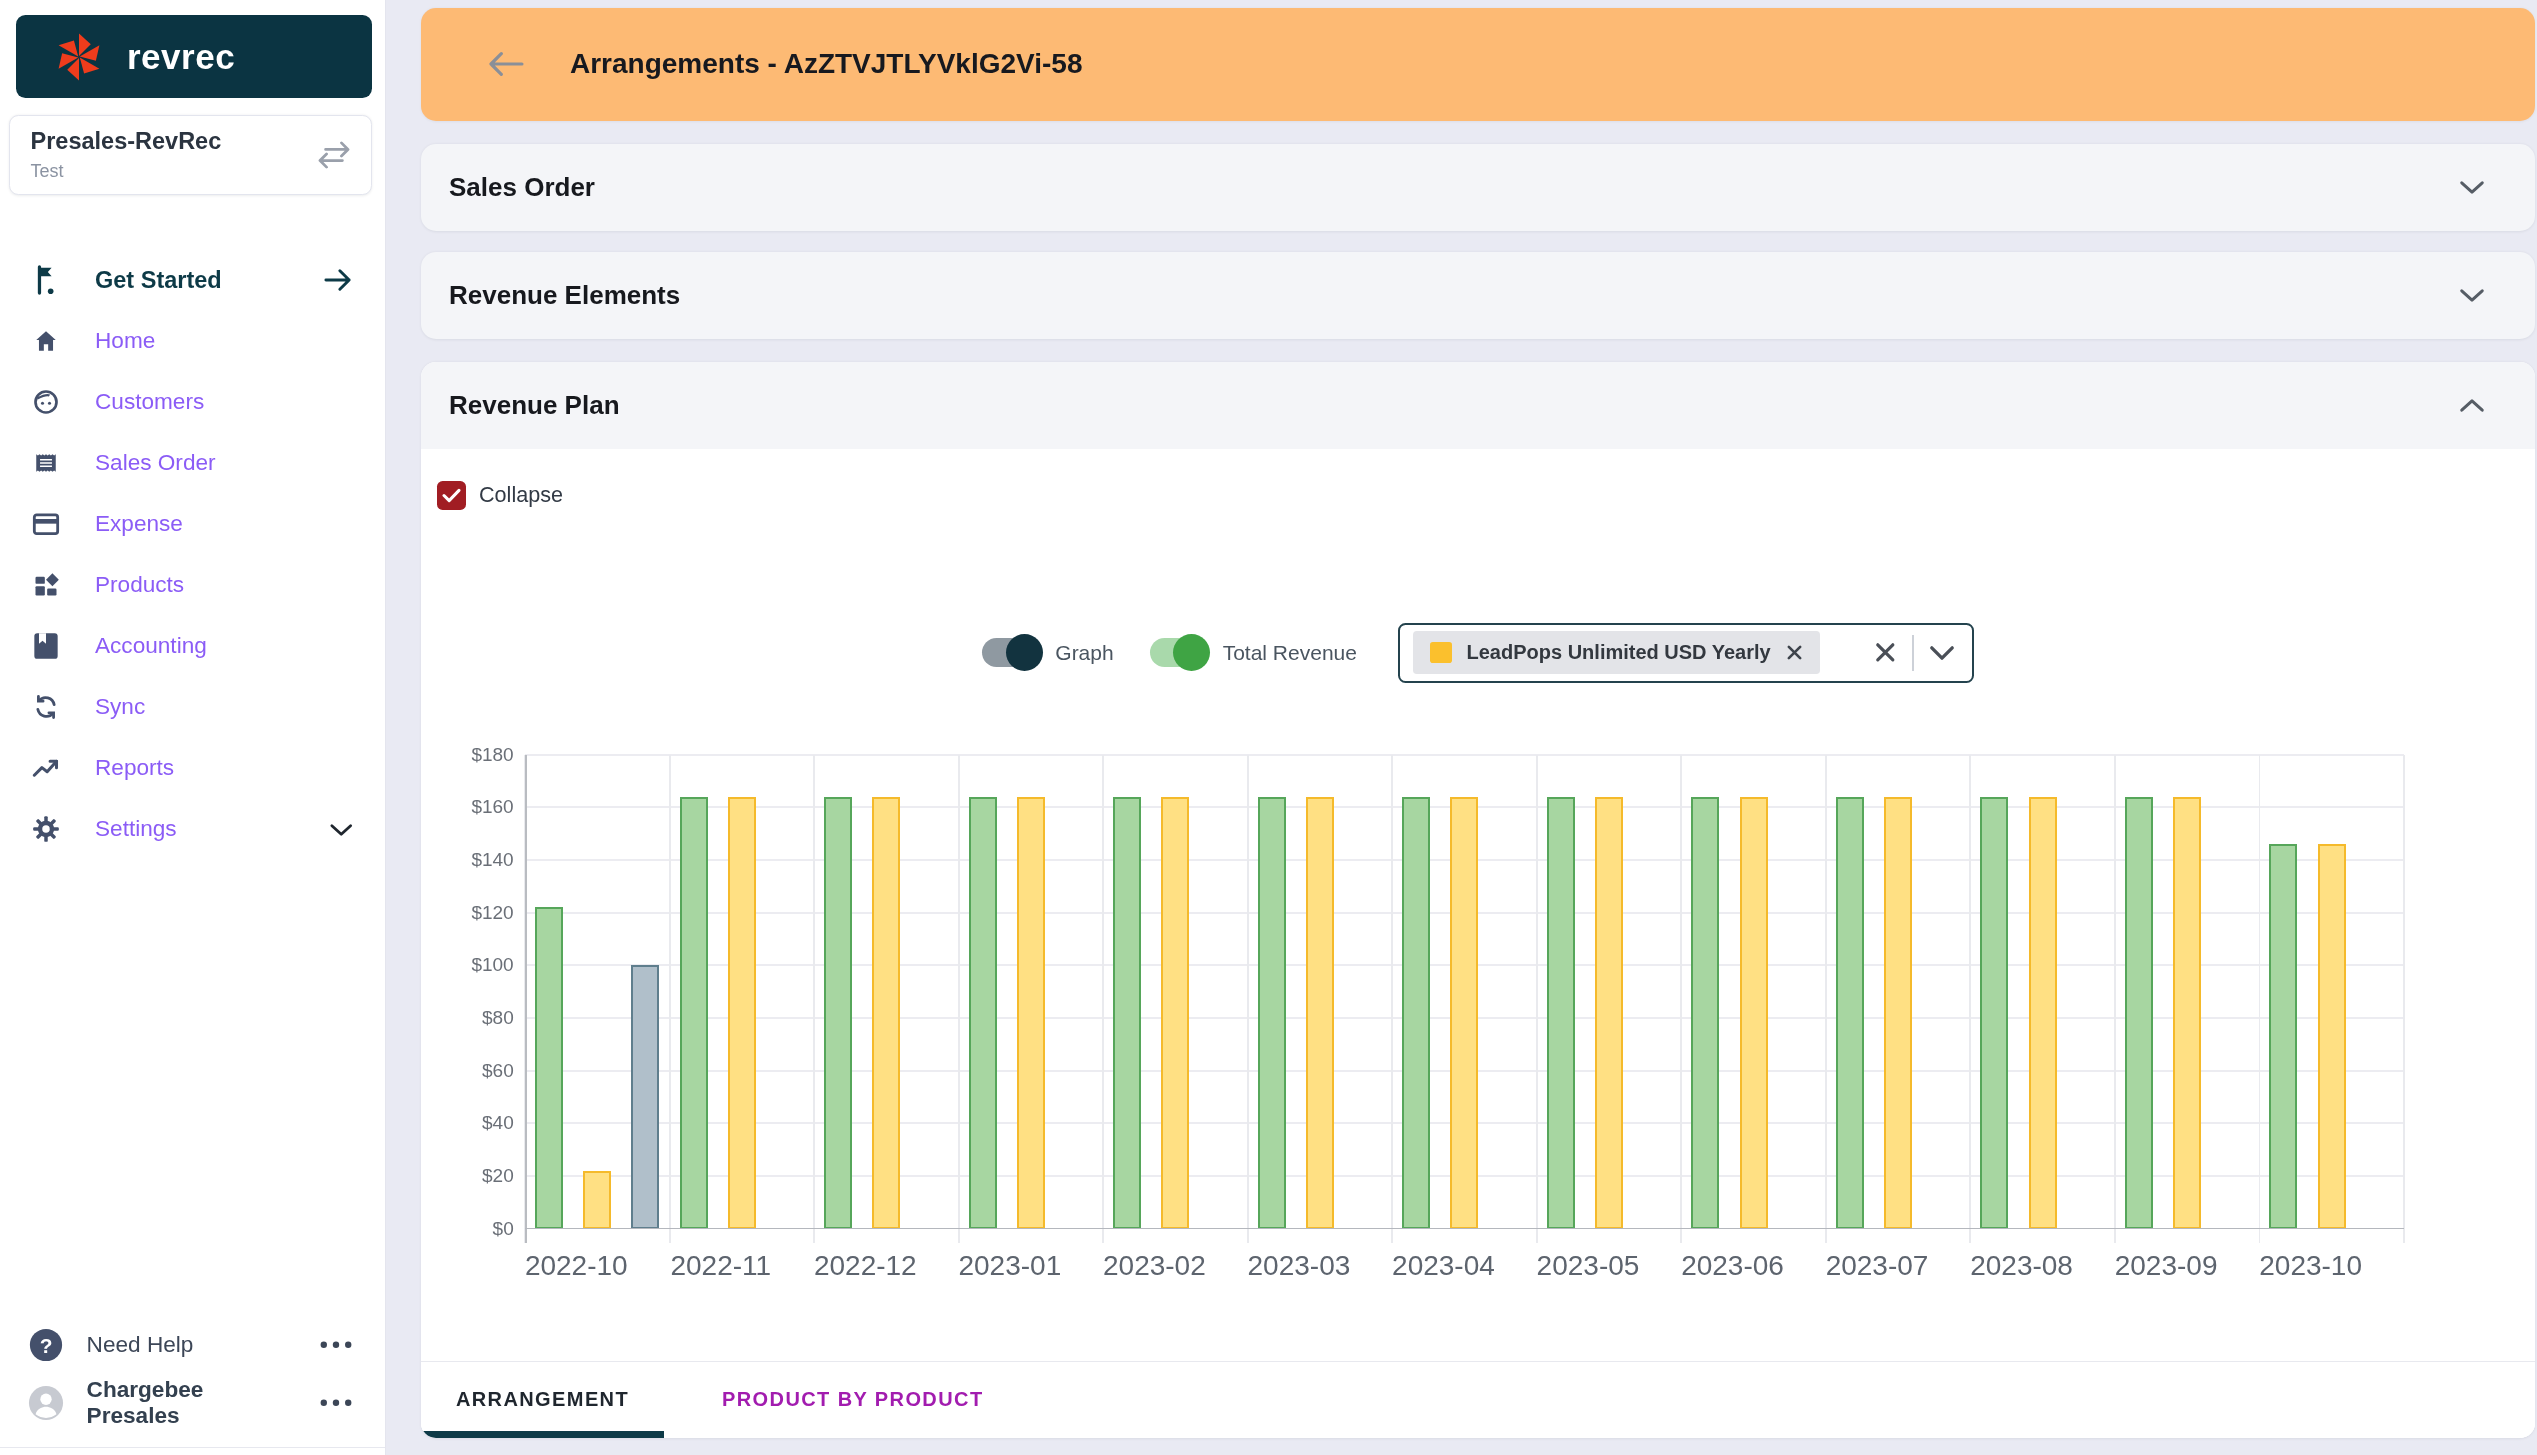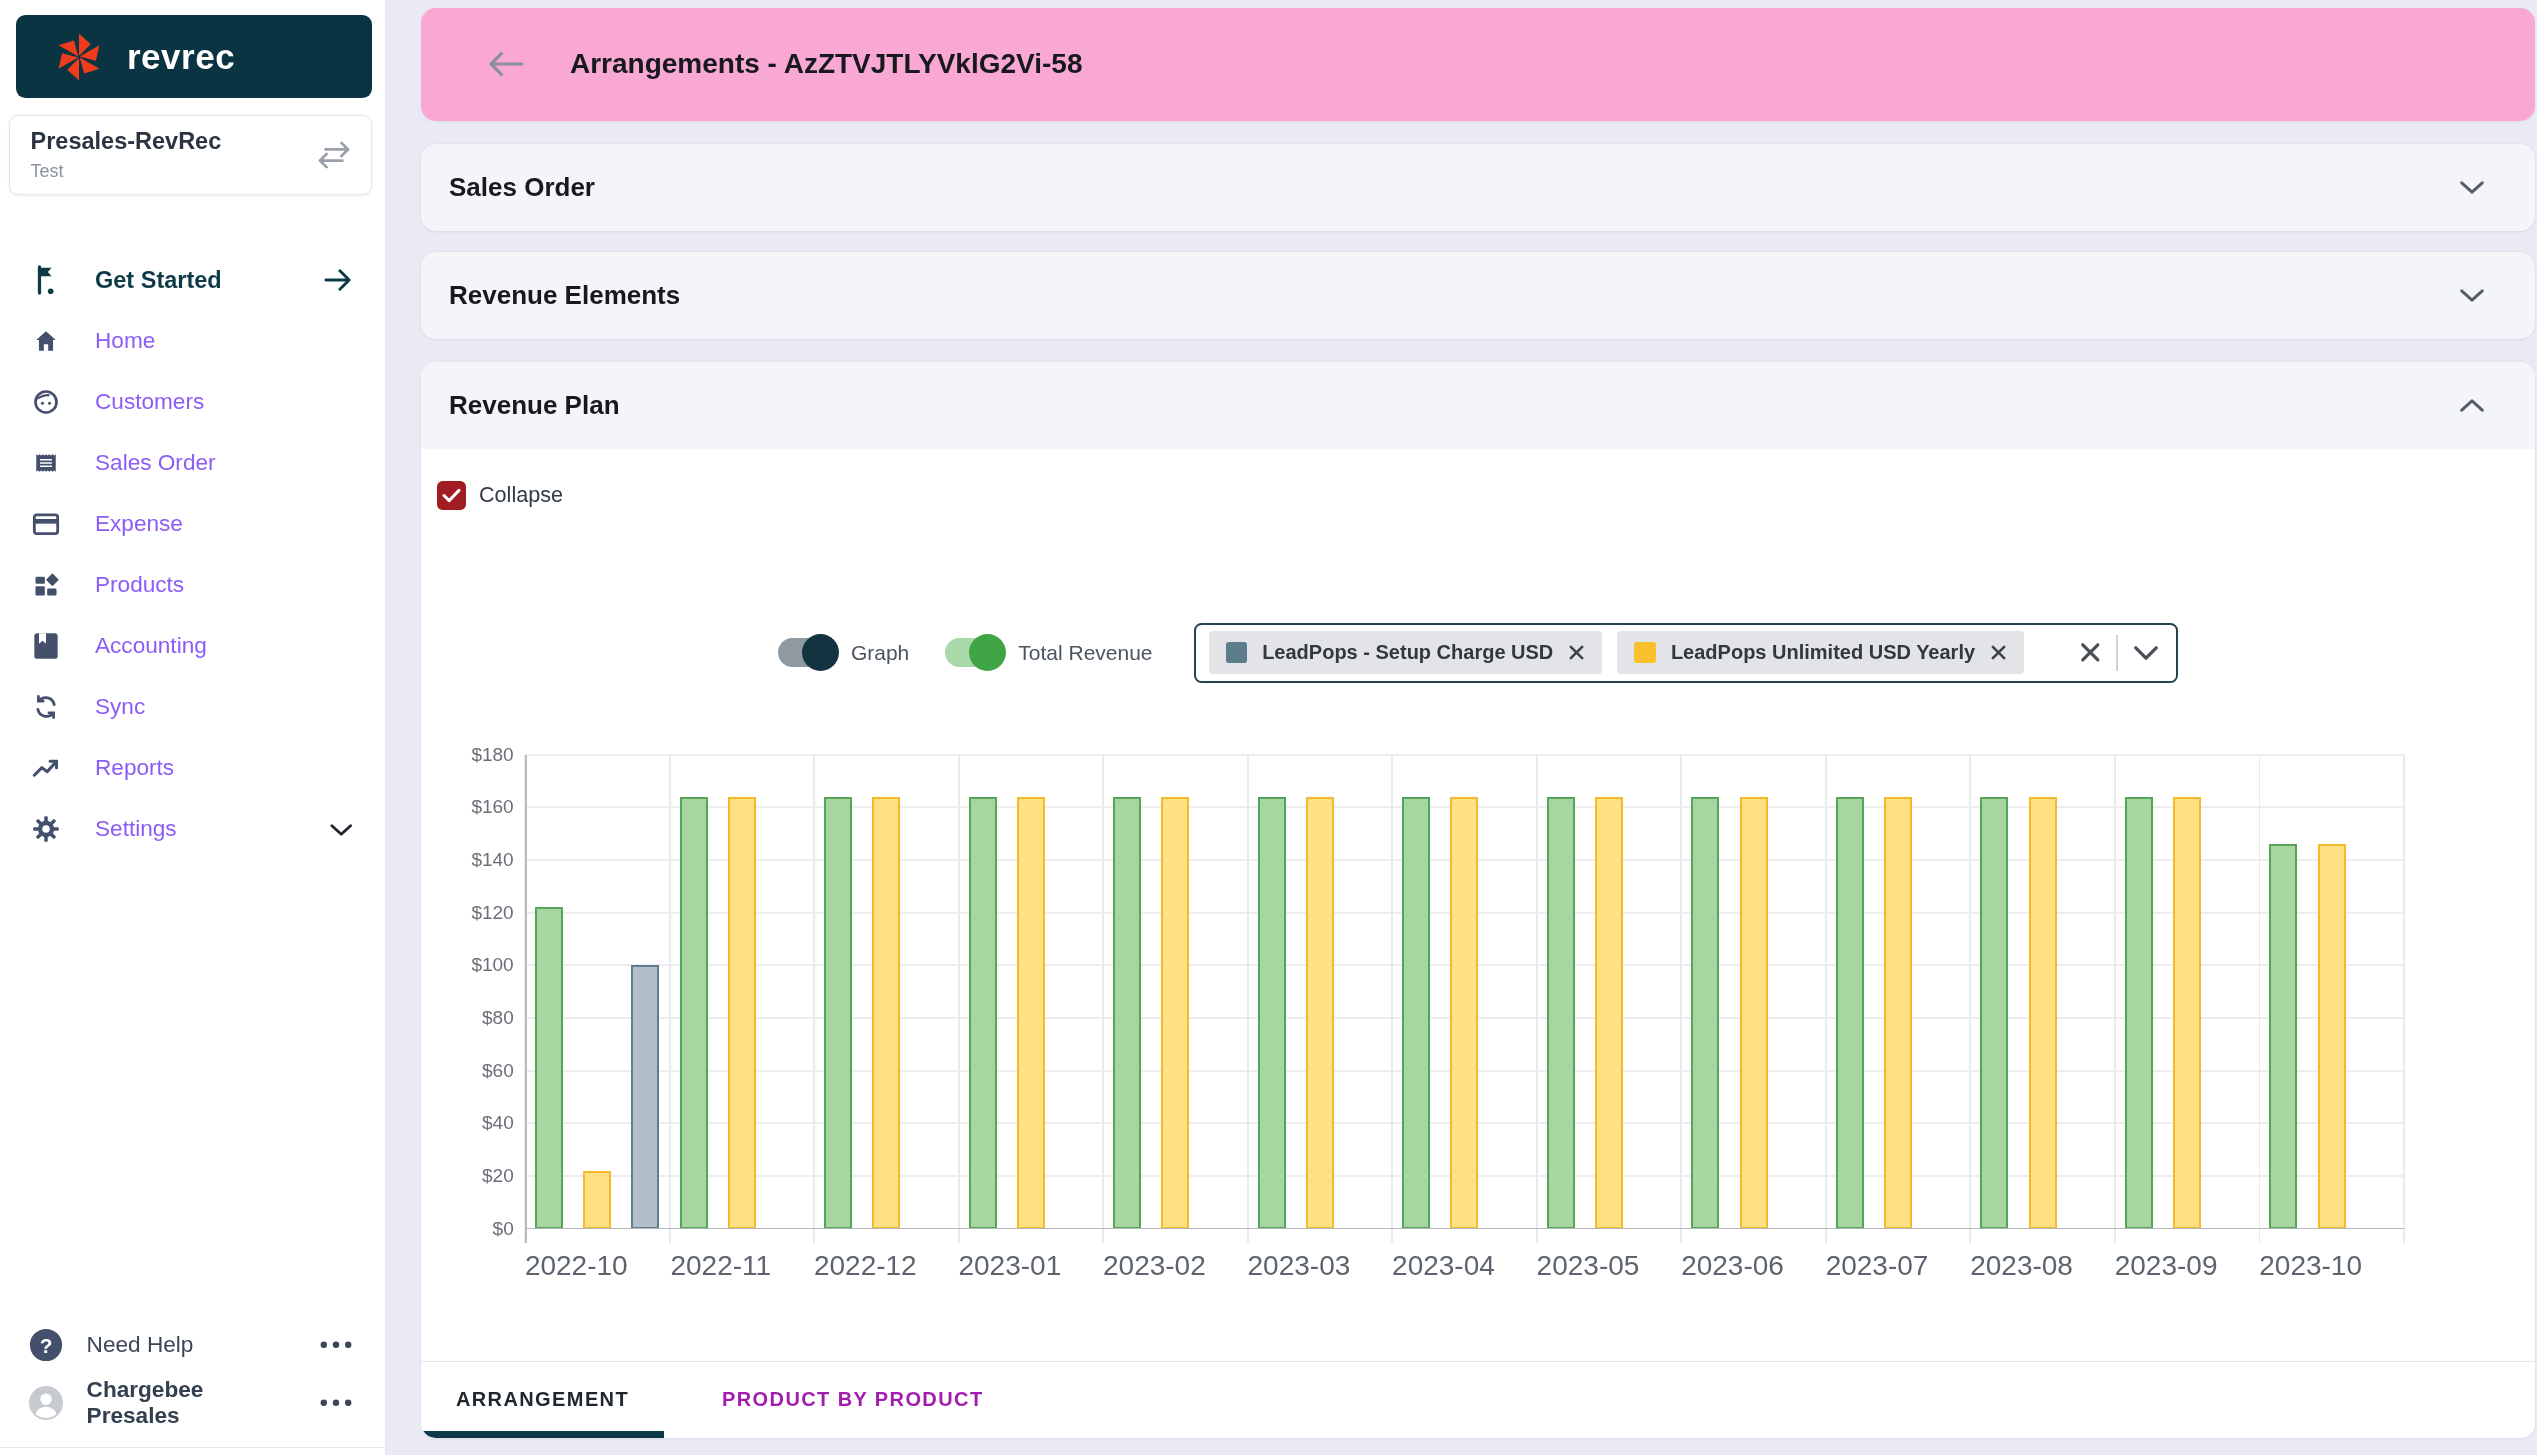--- a/index.html
+++ b/index.html
@@ -45,21 +45,21 @@
   .foot-label { font-size:22.6px; color:#3c4657; }
   .foot-label.bold { font-weight:bold; color:#33404f; }
   .foot-row .grow { flex:1; }
   .sb-divider { border-top:1.9px solid #e7e8ef; margin-top:15px; }
   .copy-row { display:flex; align-items:center; justify-content:space-between; padding:22.6px 32px 5.6px 28px; }
   .copy-text { font-size:19px; color:#2f3640; }
 
   
   .main { position:absolute; left:421px; top:0; width:2114px; }
   .header-card {
-    margin-top:7.5px; height:113px; background:#f9a8d4; border-radius:15px;
+    margin-top:7.5px; height:113px; background:#fdba74; border-radius:15px;
     box-shadow:0 0.9px 2.8px rgba(16,24,40,.05);
     display:flex; align-items:center; padding-left:66px; gap:45px;
   }
   .page-title { font-size:28px; font-weight:bold; color:#17191f; }
 
   .section-card {
     height:87px; background:#f4f5f8; border-radius:15px;
     box-shadow:0 0.9px 2.8px rgba(16,24,40,.07);
     display:flex; align-items:center; justify-content:space-between; padding:0 49px 0 28px;
     cursor:pointer;
@@ -414,29 +414,20 @@
           </span>
         <span class="toggle-label">Graph</span>
         <span class="ctl-gap1"></span>
         <span class="toggle revenue on">
             <span class="knob"></span>
           </span>
         <span class="toggle-label">Total Revenue</span>
         <span class="ctl-gap2"></span>
 
         <div class="chip-box">
-          <span class="chip">
-            <span class="chip-swatch" style="background: rgb(94, 125, 140);"></span>
-            <span class="chip-label">LeadPops - Setup Charge USD</span>
-            <span>
-              <svg width="17" height="17" viewBox="0 0 18 18" stroke="#3d434b" stroke-width="2.8" stroke-linecap="round">
-                  <path d="M3 3l12 12M15 3L3 15"></path>
-                </svg>
-            </span>
-          </span>
           <span class="chip">
             <span class="chip-swatch" style="background: rgb(251, 192, 45);"></span>
             <span class="chip-label">LeadPops Unlimited USD Yearly</span>
             <span>
               <svg width="17" height="17" viewBox="0 0 18 18" stroke="#3d434b" stroke-width="2.8" stroke-linecap="round">
                   <path d="M3 3l12 12M15 3L3 15"></path>
                 </svg>
             </span>
           </span>
           <span style="width:24.5px"></span>

